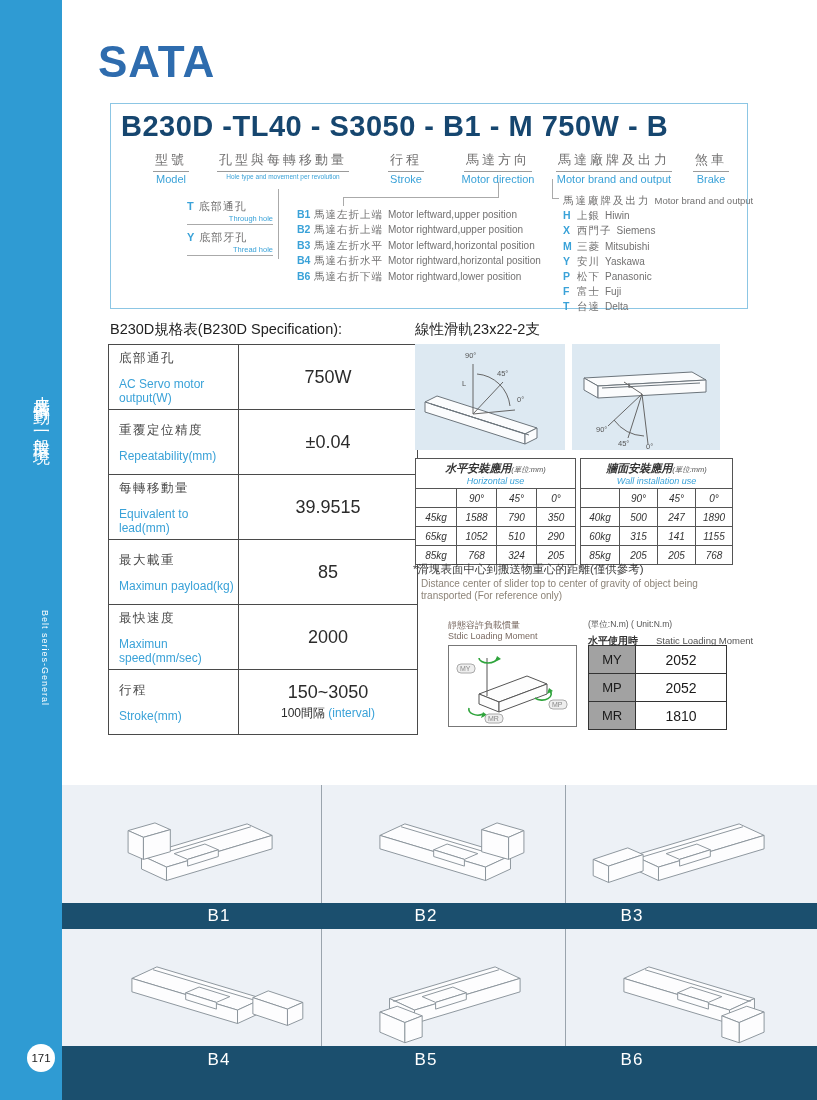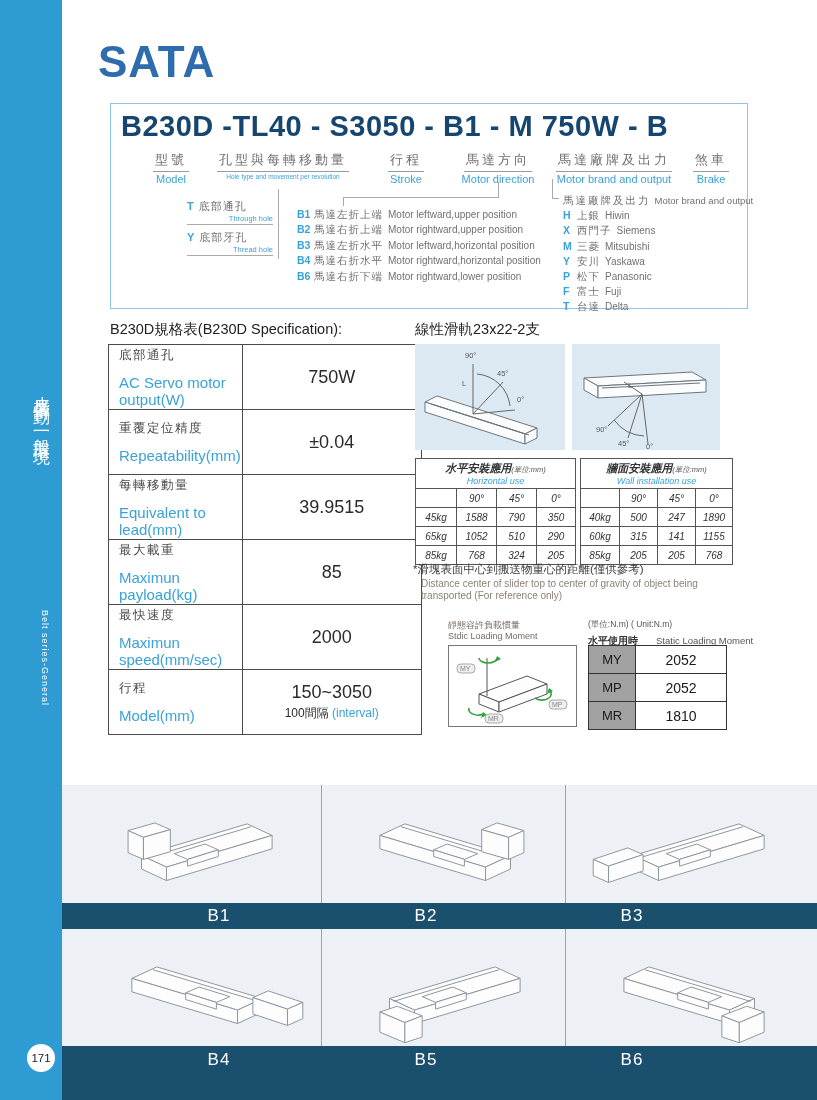--- a/index.html
+++ b/index.html
@@ -32,21 +32,21 @@
   .mlist .hd-en{color:#727171;font-size:10px;margin-left:4px;}
   .mlist .code{color:#3aa2d8;font-weight:bold;font-size:10.5px;display:inline-block;min-width:17px;}
   .mlist .zh{color:#727171;font-size:10.5px;letter-spacing:1px;}
   .mlist .en{color:#727171;font-size:10px;margin-left:5px;}
   
   .sec-title{font-size:14.5px;color:#222;}
   table.spec{position:absolute;left:108px;top:344px;border-collapse:collapse;background:#fff;}
   table.spec td{border:1px solid #4a4a4a;height:62px;}
   td.spec-label{width:118px;padding-left:10px;vertical-align:middle;}
   td.spec-label .zh{display:block;font-size:12.5px;color:#4a4a4a;letter-spacing:1.5px;}
-  td.spec-label .en{display:block;font-size:15px;color:#3aa2d8;margin-top:10px;}
+  td.spec-label .en{display:block;font-size:12px;color:#3aa2d8;margin-top:10px;}
   td.spec-value{width:176px;text-align:center;vertical-align:middle;font-size:18px;color:#2b2b2b;}
   .val-sub{font-size:12px;color:#2b2b2b;display:block;margin-top:2px;}
   .val-sub .intv{color:#3aa2d8;}
   
   .rail-box{background:#dde9f2;}
   table.mini{border-collapse:collapse;background:#fff;font-size:10px;color:#333;font-style:italic;}
   table.mini td{border:1px solid #555;text-align:center;height:16px;}
   td.mini-head{padding:2px 5px;text-align:left;height:auto;}
   .mini-head .zh{font-weight:bold;font-size:11px;color:#333;}
   .mini-head .unit{font-size:7.5px;color:#555;}
@@ -210,21 +210,21 @@
     <tr>
       <td class="spec-label">
             <span class="zh">最快速度</span>
             <span class="en">Maximun speed(mm/sec)</span>
           </td>
       <td class="spec-value">2000</td>
     </tr>
     <tr>
       <td class="spec-label">
             <span class="zh">行程</span>
-            <span class="en">Model(mm)</span>
+            <span class="en">Stroke(mm)</span>
           </td>
       <td class="spec-value"><span>150~3050</span>
         <span class="val-sub"><span>100間隔 </span><span class="intv">(interval)</span></span>
       </td>
     </tr>
   </tbody>
     </table>
 
   <div class="abs sec-title" style="left:415px;top:320px">線性滑軌23x22-2支</div>
 

